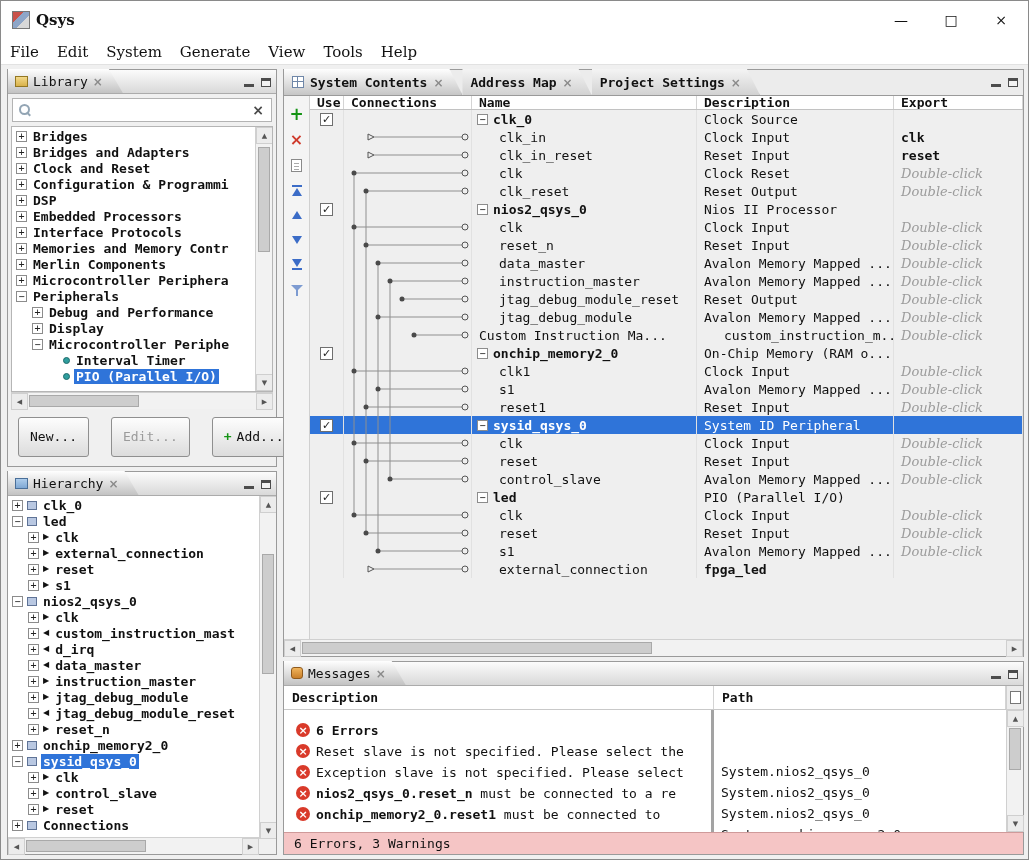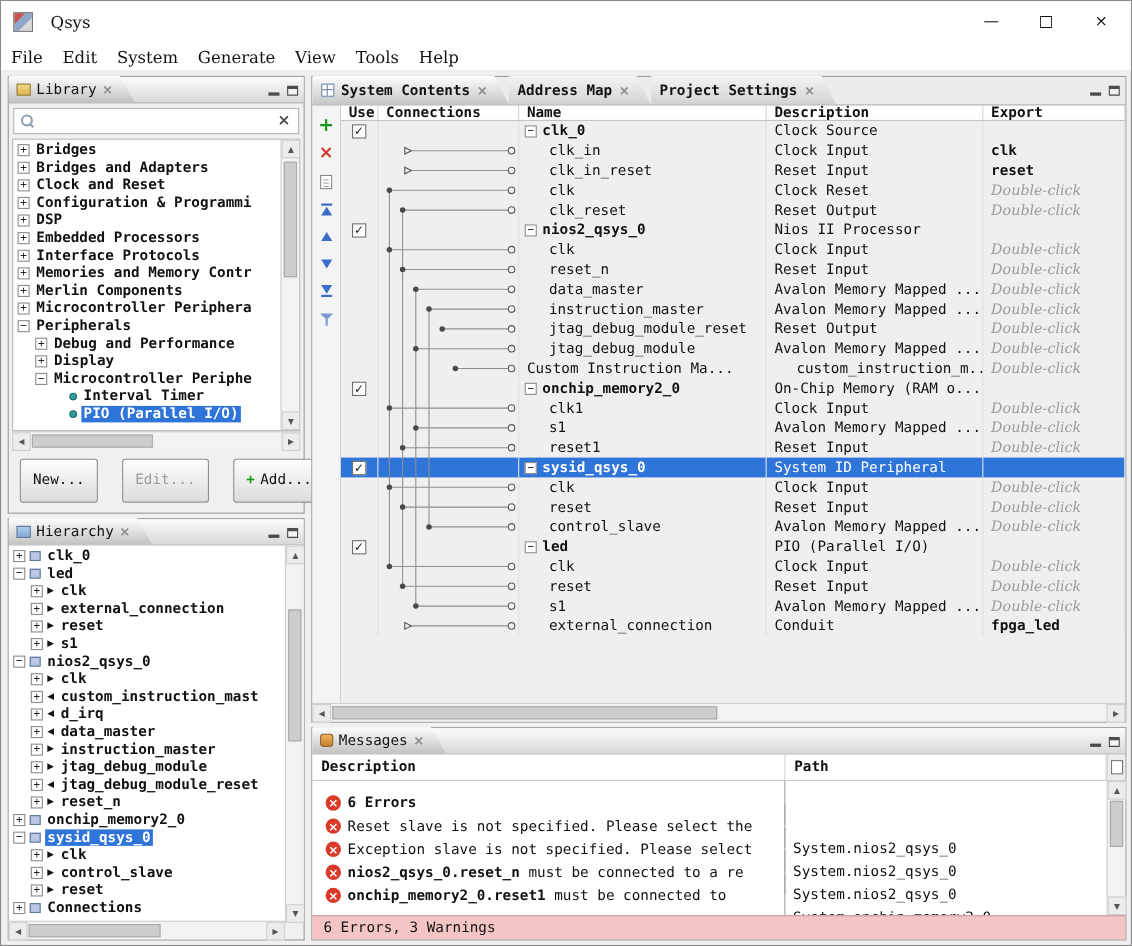--- a/index.html
+++ b/index.html
@@ -7,21 +7,21 @@
     position:relative;width:1029px;height:860px;overflow:hidden;
     background:#f0f0f0;border:1px solid #8a8a8a;box-sizing:border-box;
     font-family:"DejaVu Sans Mono",monospace;font-size:13px;color:#111;
   }
   *{box-sizing:border-box;}
 
   
   .titlebar{position:absolute;left:0;top:0;width:100%;height:38px;background:#fff;display:flex;align-items:center;}
   .app-icon{width:18px;height:18px;margin-left:11px;border:1px solid #777;
     background:linear-gradient(135deg,#c9524a 0 32%,#8ea6c8 32% 62%,#d8d8d8 62% 100%);}
-  .title-text{margin-left:16px;font-family:"DejaVu Serif",serif;font-size:15px;}
+  .title-text{margin-left:6px;font-family:"DejaVu Serif",serif;font-size:15px;font-weight:bold;}
   .win-controls{position:absolute;right:2px;top:0;height:38px;display:flex;}
   .win-btn{width:50px;height:38px;display:flex;align-items:center;justify-content:center;
     font-family:"DejaVu Sans",sans-serif;font-size:14px;color:#111;}
 
   
   .menubar{position:absolute;left:0;top:38px;width:100%;height:26px;background:#fff;
     border-bottom:1px solid #e2e2e2;display:flex;align-items:center;
     font-family:"DejaVu Serif",serif;font-size:15px;}
   .menu-item{padding:0 9px;height:100%;display:flex;align-items:center;cursor:default;}
 
@@ -137,21 +137,21 @@
   .export-named{font-weight:bold;}
   .conn-svg{position:absolute;left:34px;top:0;pointer-events:none;z-index:3;}
 
   
   .msg-header{position:absolute;left:0;top:24px;right:17px;height:24px;background:#fff;border-bottom:1px solid #c9c9c9;
     display:grid;grid-template-columns:430px 1fr;font-weight:bold;}
   .msg-header .cell{display:flex;align-items:center;padding-left:8px;border-right:1px solid #d4d4d4;}
   .msg-rows{position:absolute;left:0;top:48px;right:17px;bottom:22px;background:#fff;overflow:hidden;}
   .msg-row{display:grid;grid-template-columns:430px 1fr;height:21px;align-items:center;}
   .mcell{height:100%;display:flex;align-items:center;overflow:hidden;white-space:nowrap;}
-  .mcell.desc{gap:6px;padding-left:12px;border-right:1px solid #a3a3a3;}
+  .mcell.desc{gap:6px;padding-left:12px;border-right:3px solid #a3a3a3;}
   .mcell.path{padding-left:7px;margin-top:40px;}
   .err-icon{width:14px;min-width:14px;height:14px;border-radius:50%;background:var(--error-red);
     display:flex;align-items:center;justify-content:center;}
   .err-icon::before{content:'×';color:#fff;font:bold 11px/11px "DejaVu Sans",sans-serif;}
   .msg-bold{font-weight:bold;}
   .grp-label{font-weight:bold;}
   .msg-corner{position:absolute;right:0;top:24px;width:17px;height:24px;background:#ececec;
     border-left:1px solid #cfcfcf;border-bottom:1px solid #cfcfcf;display:flex;align-items:center;justify-content:center;z-index:7;}
   .msg-corner::before{content:'';width:9px;height:11px;background:#fff;border:1px solid #777;}
   .status-bar{position:absolute;left:0;right:0;bottom:0;height:22px;background:var(--status-pink);
@@ -769,21 +769,20 @@
             <div class="cell export-cell">
               <span class="export-dc">Double-click</span>
             </div>
           </div>
           <div class="sc-row">
             <div class="cell use-cell"></div>
             <div class="cell conn-cell"></div>
             <div class="cell name-cell port">
               <span class="port-name">external_connection</span>
             </div>
-            <div class="cell desc-cell">Conduit</div>
             <div class="cell export-cell">
               <span class="export-named">fpga_led</span>
             </div>
           </div>
         </div>
       <svg class="conn-svg" width="128" height="468" viewBox="0 0 128 468">
           <line x1="10" y1="63" x2="10" y2="405" stroke="#8f8f8f"></line>
           <line x1="22" y1="81" x2="22" y2="423" stroke="#8f8f8f"></line>
           <line x1="34" y1="153" x2="34" y2="441" stroke="#8f8f8f"></line>
           <line x1="46" y1="171" x2="46" y2="369" stroke="#8f8f8f"></line>

